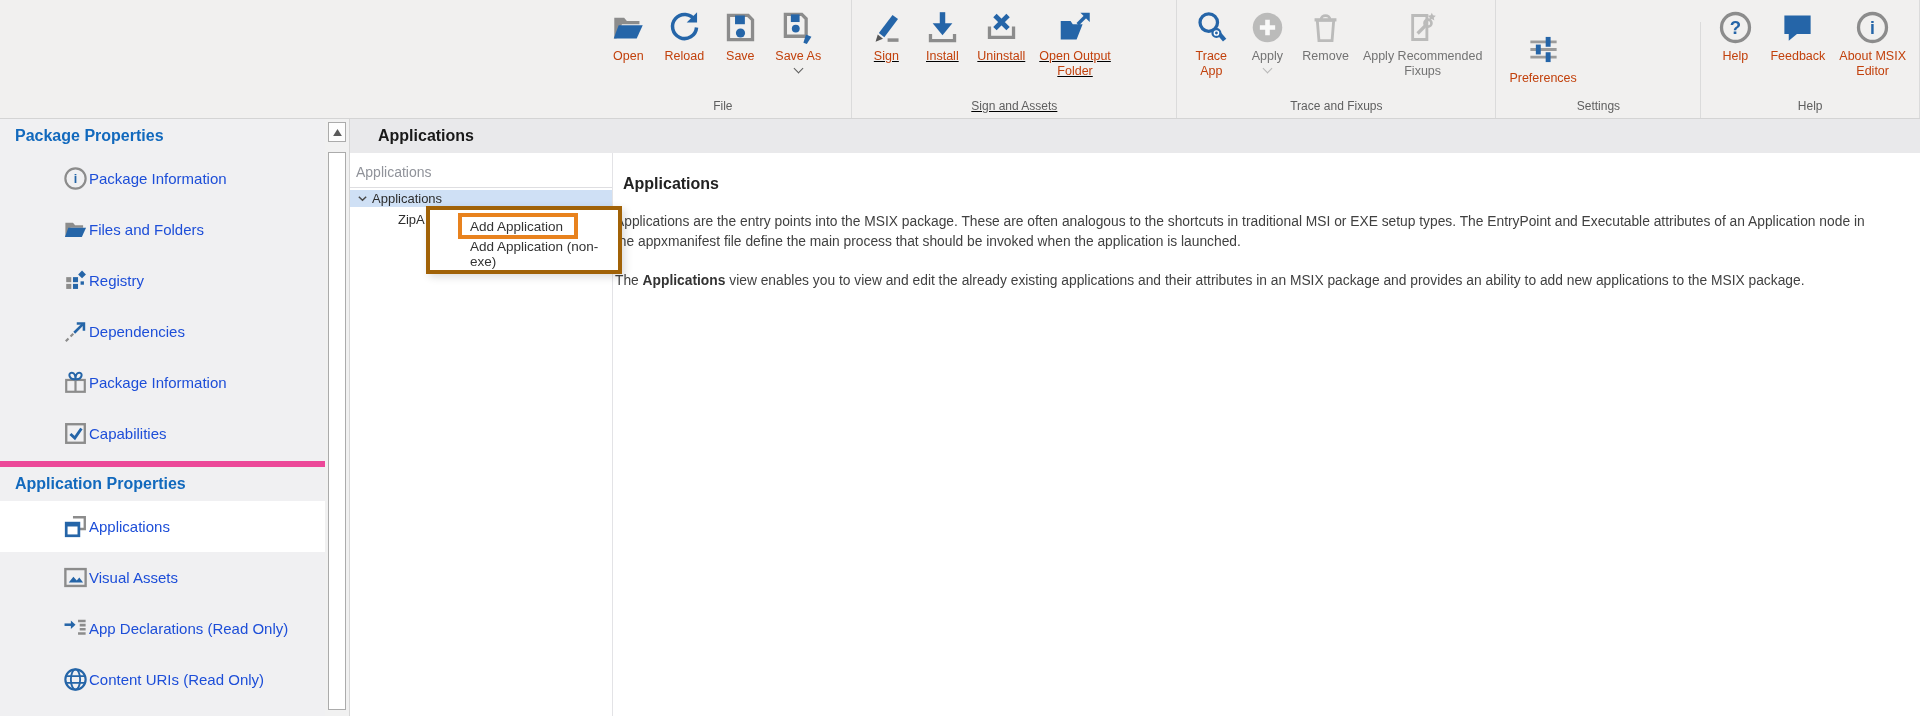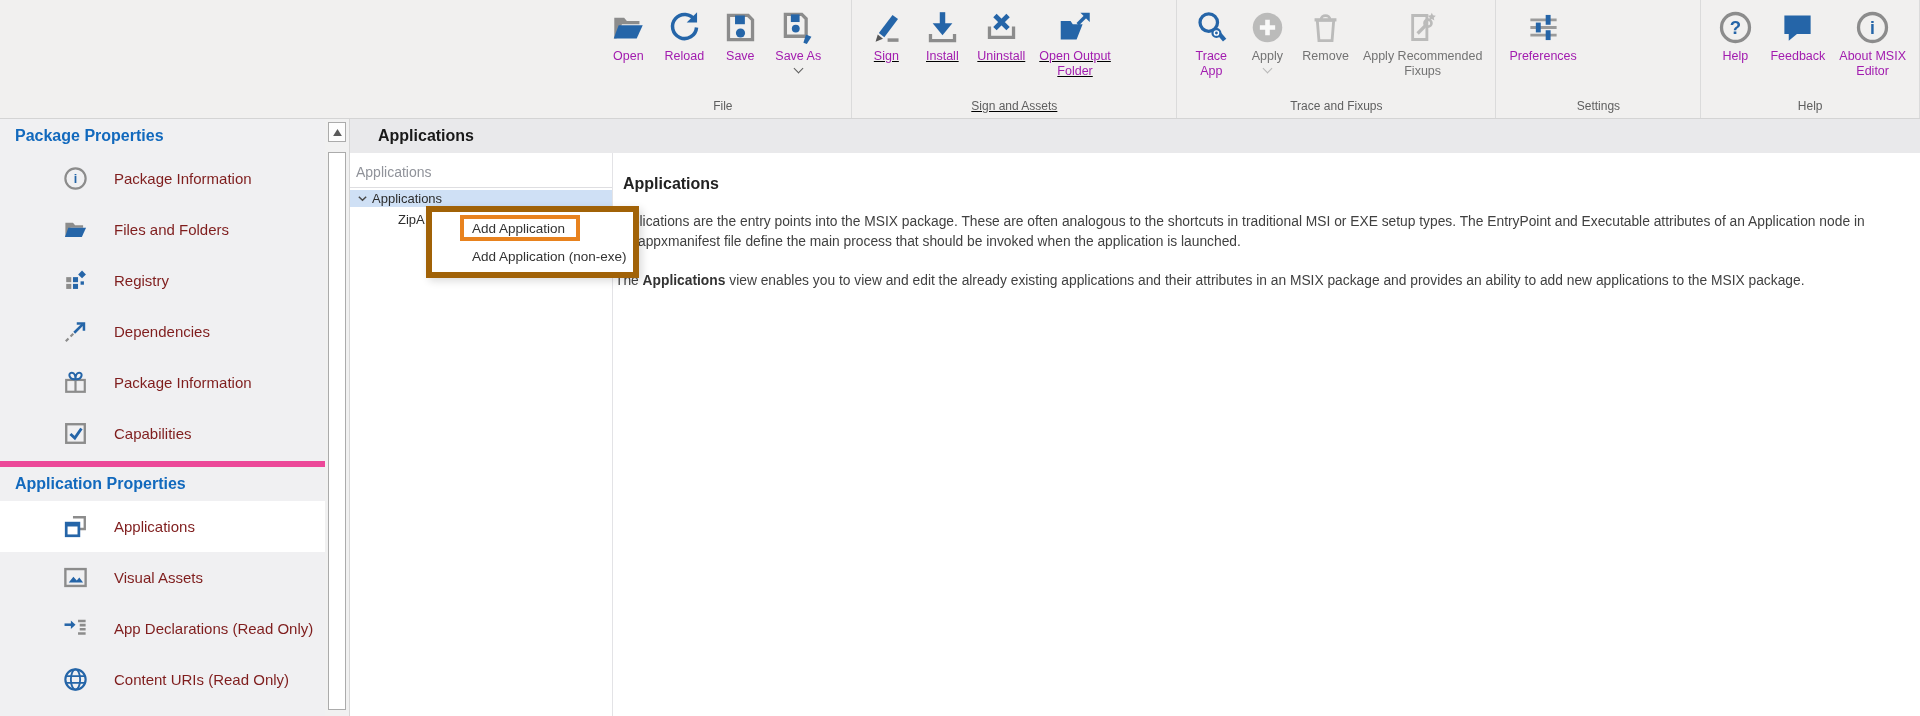--- a/index.html
+++ b/index.html
@@ -6,44 +6,44 @@
   html,body { width:1920px; height:716px; overflow:hidden; }
   body { font-family:"Liberation Sans", sans-serif; background:#fff; position:relative; }
 
   
   .ribbon { height:119px; background:#f1f0ef; border-bottom:1px solid #d4d4d4; display:flex; align-items:stretch; }
   .rgroup { display:flex; flex-direction:column; border-right:1px solid #dbdbdb; padding:2px 4px 0; }
   .rgroup:nth-of-type(1){ min-width:216px; }
   .rgroup:nth-of-type(2){ min-width:258px; }
   .rgroup:nth-of-type(3){ min-width:325px;text-decoration:underline; }
   .rgroup:nth-of-type(4){ min-width:66px; }
-  .rgroup:nth-of-type(5){ min-width:205px; }
+  .rgroup:nth-of-type(5){ min-width:205px;margin-top:22px; }
   .ribbon-filler { flex:1; }
   .rgroup-items { flex:1; display:flex; align-items:flex-start; padding:3px 2px 0; }
   .rbtn { display:flex; flex-direction:column; align-items:center; padding:3px 7px 0; cursor:pointer; }
   .rbtn .ricon { height:38px; width:42px; display:flex; align-items:center; justify-content:center; }
   .rbtn .ricon svg { width:35px; height:35px; }
-  .rbtn .rlbl { font-size:12.5px; color:#a21caf; text-align:center; line-height:1.22; white-space:pre-line; margin-top:3px; }
+  .rbtn .rlbl { font-size:12.5px; color:#c2410c; text-align:center; line-height:1.22; white-space:pre-line; margin-top:3px; }
   .rbtn.disabled .rlbl { color:#737373; }
   .rbtn.disabled .ricon { opacity:.62; filter:grayscale(1); }
   .rchev { width:7px; height:7px; border-right:1.7px solid #5d5d5d; border-bottom:1.7px solid #5d5d5d; transform:rotate(45deg); margin-top:1px; }
   .rbtn.disabled .rchev { border-color:#b8b8b8; }
   .rgroup-label { font-size:12px; color:#5f5f5f; text-align:center; padding:1px 2px 5px; }
 
   
   .content { display:flex; height:597px; }
 
   .sidebar { width:325px; background:#f0f0f2; flex:none; overflow:hidden; }
   .sb-section + .sb-section { border-top:6px solid #ec4899; margin-top:2px; }
   .sb-heading { color:var(--accent,#1269bd); font-weight:bold; font-size:16px; padding:8px 0 8px 15px; }
   .sb-item { height:51px; display:flex; align-items:center; cursor:pointer; }
   .sb-item.selected { background:#ffffff; }
   .sb-item .sicon { width:27px; height:27px; margin-left:62px; flex:none; display:flex; align-items:center; justify-content:center; }
   .sb-item .sicon svg { width:27px; height:27px; }
-  .sb-item .slbl { margin-left:25px; font-size:15px; color:#7f1d1d; }
+  .sb-item .slbl { font-size:15px; color:#1d4ed8; }
 
   .scrollcol { width:24px; background:#f1f1f1; position:relative; flex:none; }
   .scroll-btn { position:absolute; top:3px; left:3px; right:3px; height:20px; background:#fdfdfd; border:1px solid #ababab; display:flex; align-items:center; justify-content:center; cursor:pointer; }
   .scroll-thumb { position:absolute; top:33px; left:3px; right:3px; bottom:6px; background:#ffffff; border:1px solid #ababab; cursor:pointer; }
 
   .main { flex:1; background:#fff; border-left:1px solid #d6d6d6; display:flex; flex-direction:column; }
   .main-header { height:34px; background:#e9e9eb; display:flex; align-items:center; padding-left:28px; font-weight:bold; font-size:16px; color:#191919; flex:none; }
   .main-body { flex:1; display:flex; position:relative; }
 
   .tree-panel { width:263px; flex:none; border-right:1px solid #e3e3e6; padding-top:9px; }
@@ -52,21 +52,21 @@
   .tree-row.selected { background:#cfe0f5; margin-top:2px; }
   .tree-chevron { width:16px; height:16px; margin-left:4px; display:flex; align-items:center; justify-content:center; }
   .tree-row .trlbl { margin-left:2px; white-space:nowrap; }
   .tree-row.child { margin-top:4px; padding-left:46px; }
 
   .desc { flex:1; padding:22px 42px 0 2px; }
   .desc h2 { font-size:16px; color:#222; margin-left:8px; font-weight:bold; }
   .desc p { font-size:13.8px; color:#414141; line-height:1.46; margin-top:19px; max-width:1263px; }
   .desc p b { color:#333; }
 
-  .ctx-menu { position:absolute; left:76px; top:53px; width:213px; background:#fff; border:6px solid #a16207; box-shadow:3px 3px 8px rgba(0,0,0,.14); padding:2px 0; z-index:5; }
+  .ctx-menu { position:absolute; left:76px; top:53px; width:196px; background:#fff; border:4px solid #a16207; box-shadow:3px 3px 8px rgba(0,0,0,.14); padding:2px 0; z-index:5; }
   .ctx-item { height:28px; display:flex; align-items:center; padding-left:40px; font-size:13.5px; color:#333; position:relative; cursor:pointer; }
   .ctx-item.highlighted::after { content:""; position:absolute; left:28px; top:1px; width:120px; height:26px; border:4px solid var(--highlight,#E8821E); box-sizing:border-box; pointer-events:none; }
 </style>
 </head>
 <body>
 
 <div class="ribbon">
 
   <div class="ribbon-filler"></div>
 

